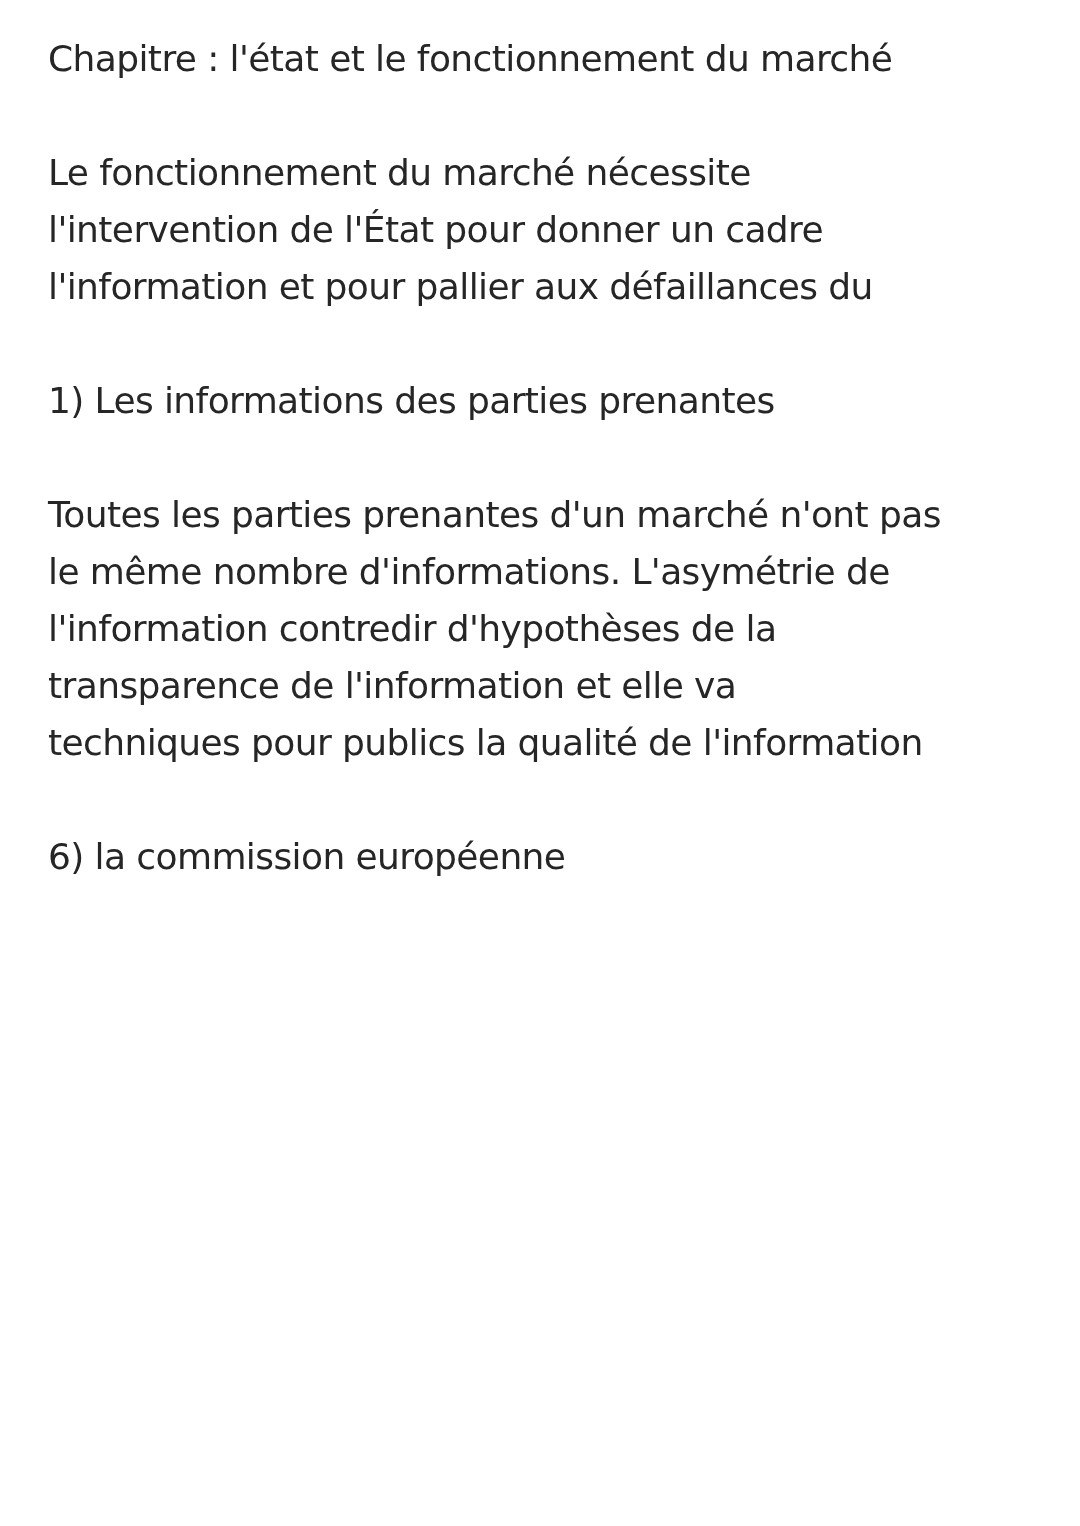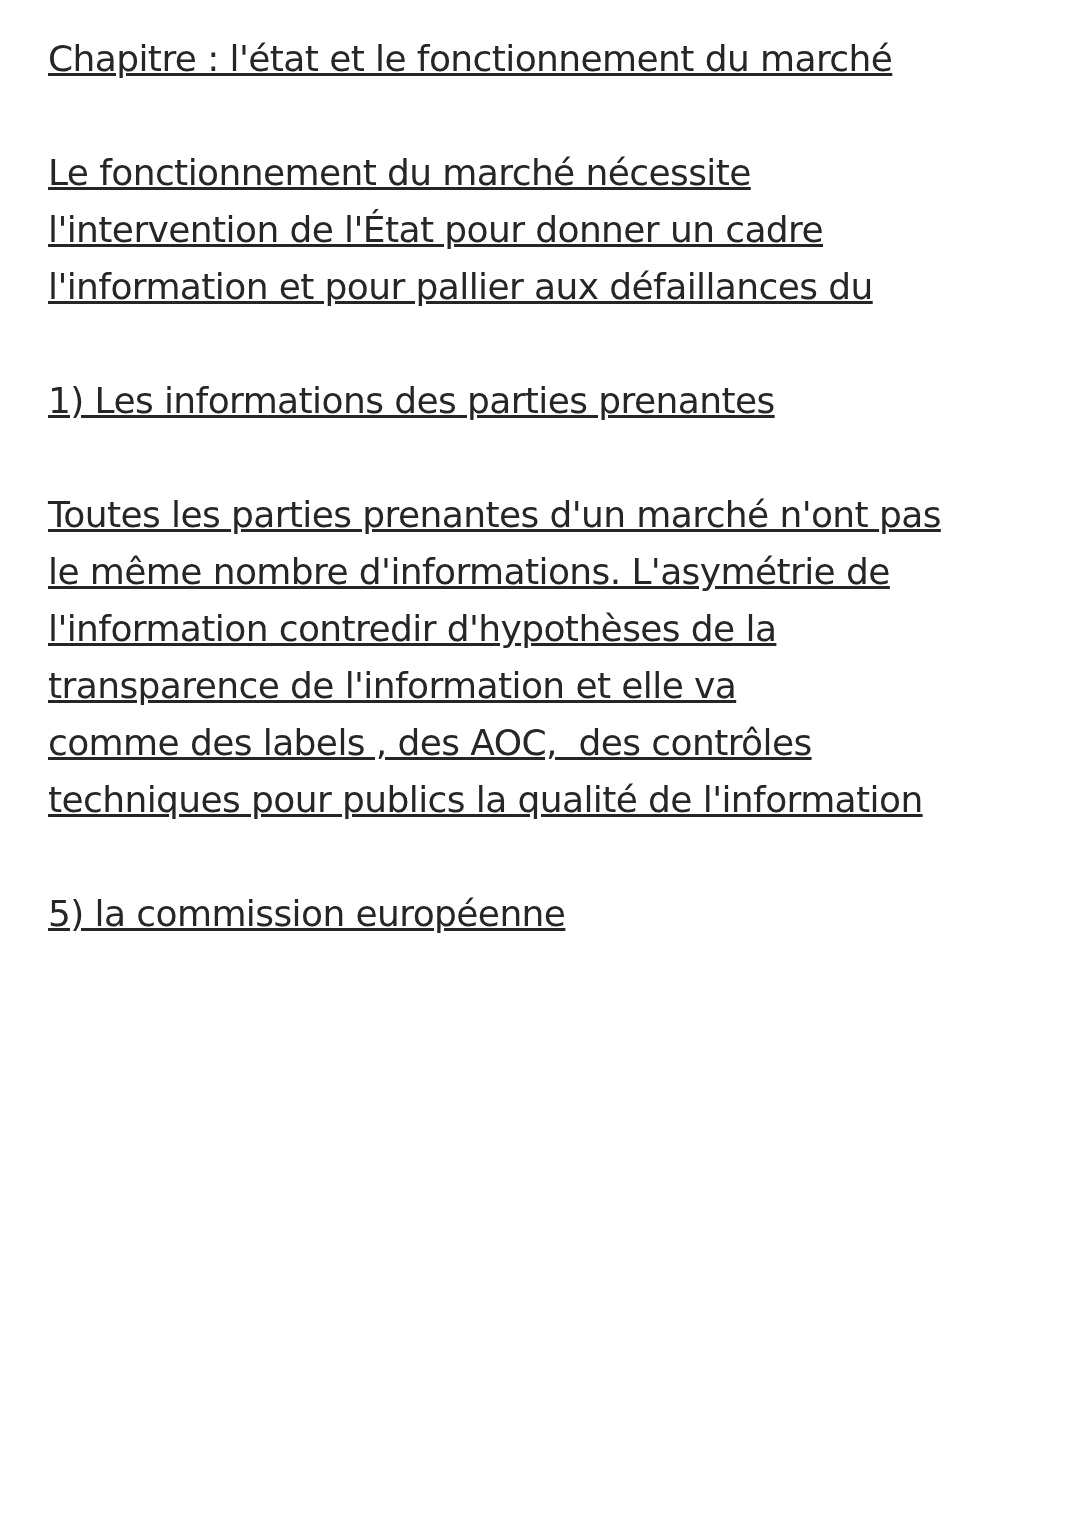--- a/index.html
+++ b/index.html
@@ -16,21 +16,20 @@
     .doc {
       position: absolute;
       left: 48px;
       top: 30px;
       width: 1010px;
       color: #262626;
       font-family: "DejaVu Sans", "Liberation Sans", sans-serif;
       font-size: 36px;
       letter-spacing: -0.6px;
       line-height: 57px;
-      text-decoration: underline;
     }
     .line {
       display: block;
       white-space: pre;
       height: 57px;
     }
     .blank {
       display: block;
       height: 57px;
     }
@@ -50,21 +49,20 @@
   <span class="blank"></span>
 
   <span class="line">1) Les informations des parties prenantes</span>
   <span class="blank"></span>
 
   <div>
     <span class="line">Toutes les parties prenantes d'un marché n'ont pas</span>
     <span class="line">le même nombre d'informations. L'asymétrie de</span>
     <span class="line">l'information contredir d'hypothèses de la</span>
     <span class="line">transparence de l'information et elle va</span>
-    <span class="line">comme des labels , des AOC,  des contrôles</span>
     <span class="line">techniques pour publics la qualité de l'information</span>
   </div>
   <span class="blank"></span>
 
-  <span class="line">5) la commission européenne</span>
+  <span class="line">6) la commission européenne</span>
   <span class="blank"></span>
 
 </div>
 
 </body></html>

